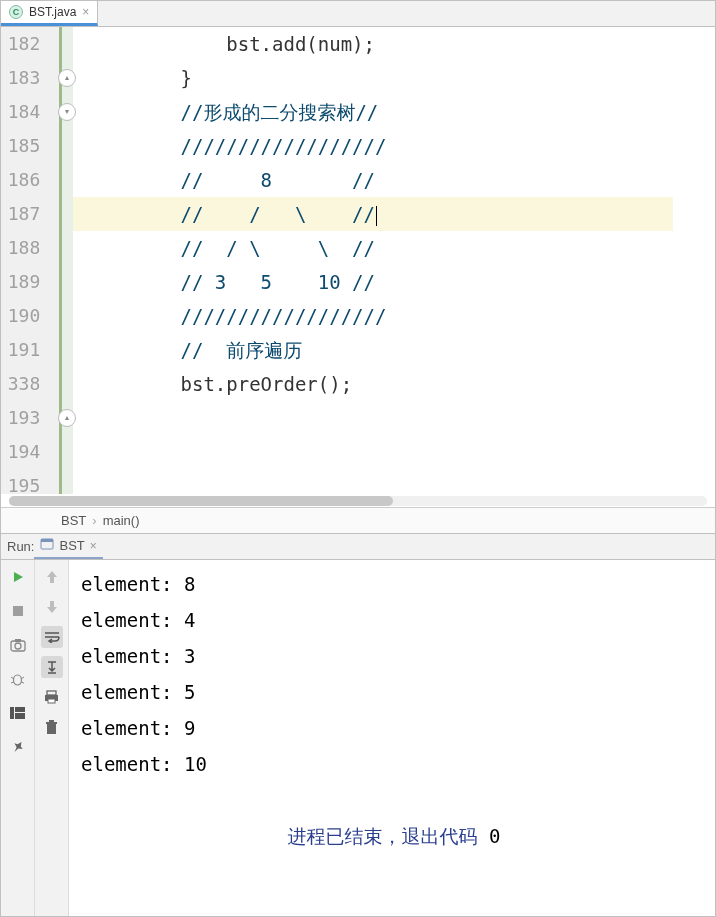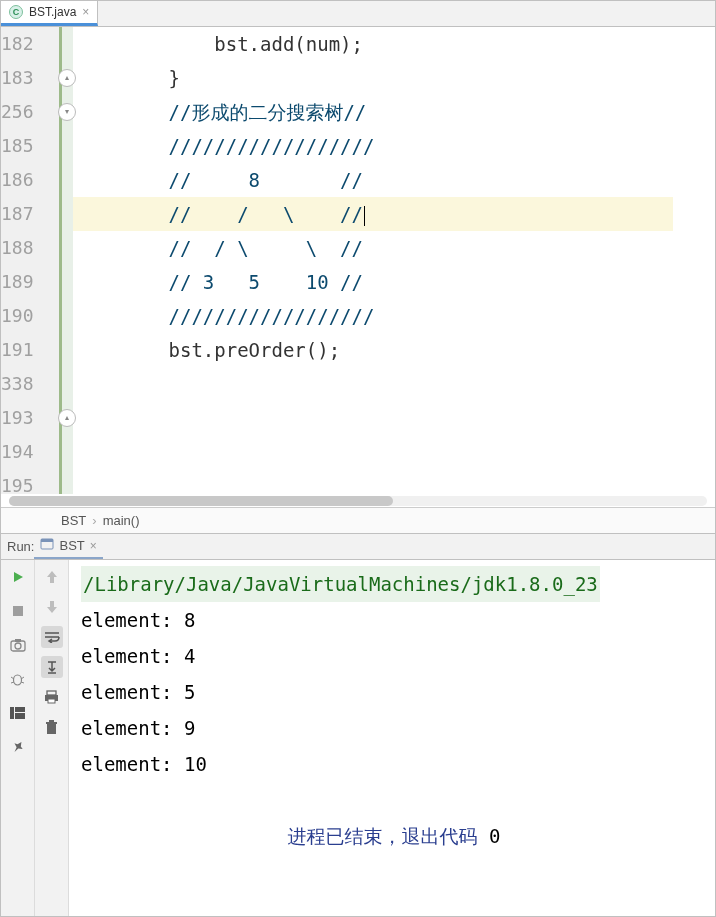--- a/index.html
+++ b/index.html
@@ -44,21 +44,21 @@
 .editor-area {
   display: flex;
   flex: 1;
   min-height: 0;
   position: relative;
 }
 .gutter {
   width: 58px;
   background: #f0f0f0;
   color: #a0a0a0;
-  text-align: left;
+  text-align: center;
   padding-right: 12px;
   font-family: "Menlo","Consolas",monospace;
   font-size: 18px;
   line-height: 34px;
   user-select: none;
 }
 .gutter-strip {
   width: 14px;
   background: #e8f0e8;
   border-left: 3px solid #9dba8a;
@@ -81,21 +81,21 @@
   flex: 1;
   font-family: "Menlo","Consolas",monospace;
   font-size: 19px;
   line-height: 34px;
   overflow: hidden;
   max-width: 600px;
 }
 .code-line {
   white-space: pre;
   color: #333;
-  padding-left: 4px;
+  padding-left: 16px;
 }
 .code-line.hl { background: #fbf7dc; }
 .comment { color: #0c4a6e; }
 .caret {
   display:inline-block;
   width:1px; height:20px;
   background:#000;
   vertical-align:middle;
   margin-left:1px;
 }
@@ -222,21 +222,21 @@
     </span>
     <span>BST.java</span>
     <span class="close-icon">×</span>
   </div>
 </div>
 
 <div class="editor-area">
   <div class="gutter" id="gutter">
       <div>182</div>
       <div>183</div>
-      <div>256</div>
+      <div>184</div>
       <div>185</div>
       <div>186</div>
       <div>187</div>
       <div>188</div>
       <div>189</div>
       <div>190</div>
       <div>191</div>
       <div>338</div>
       <div>193</div>
       <div>194</div>
@@ -251,20 +251,21 @@
       <div class="code-line">            bst.add(num);</div>
       <div class="code-line">        }</div>
       <div class="code-line"><span class="comment">        //形成的二分搜索树//</span></div>
       <div class="code-line"><span class="comment">        //////////////////</span></div>
       <div class="code-line"><span class="comment">        //     8       //</span></div>
       <div class="code-line hl"><span class="comment">        //    /   \    //</span><span class="caret"></span></div>
       <div class="code-line"><span class="comment">        //  / \     \  //</span></div>
       <div class="code-line"><span class="comment">        // 3   5    10 //</span></div>
       <div class="code-line"><span class="comment">        //////////////////</span></div>
       <div class="code-line"></div>
+      <div class="code-line"><span class="comment">        //  前序遍历</span></div>
       <div class="code-line">        bst.preOrder();</div>
       <div class="code-line"></div>
     </div>
 </div>
 
 <div class="hscroll">
   <div class="hscroll-track">
     <div class="hscroll-thumb"></div>
   </div>
 </div>
@@ -361,14 +362,14 @@
         </svg>
     </div>
     <div class="tool-btn">
       <svg width="13" height="15" viewBox="0 0 13 15">
           <rect x="2" y="4" width="9" height="10" fill="#666"></rect>
           <rect x="1" y="2" width="11" height="2" fill="#666"></rect>
           <rect x="4" y="0" width="5" height="2" fill="#666"></rect>
         </svg>
     </div>
   </div>
-  <div class="console-out" id="console-out"><div class="path">/Library/Java/JavaVirtualMachines/jdk1.8.0_23</div><div>element: 8</div><div>element: 4</div><div>element: 5</div><div>element: 9</div><div>element: 10</div><div>&nbsp;</div><div class="exit-line">进程已结束，退出代码 <span class="exit-code">0</span></div></div>
+  <div class="console-out" id="console-out"><div>element: 8</div><div>element: 4</div><div>element: 3</div><div>element: 5</div><div>element: 9</div><div>element: 10</div><div>&nbsp;</div><div class="exit-line">进程已结束，退出代码 <span class="exit-code">0</span></div></div>
 </div>
 
 </body></html>

